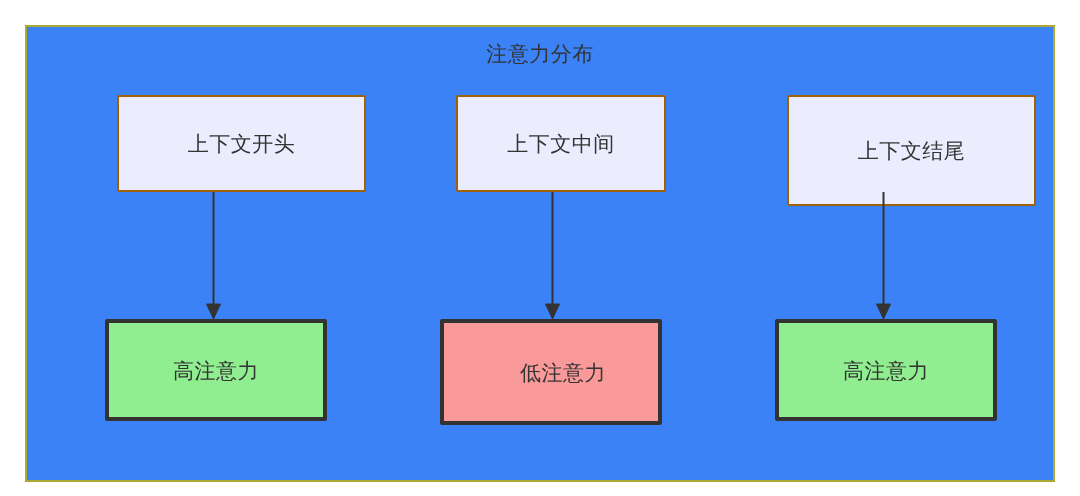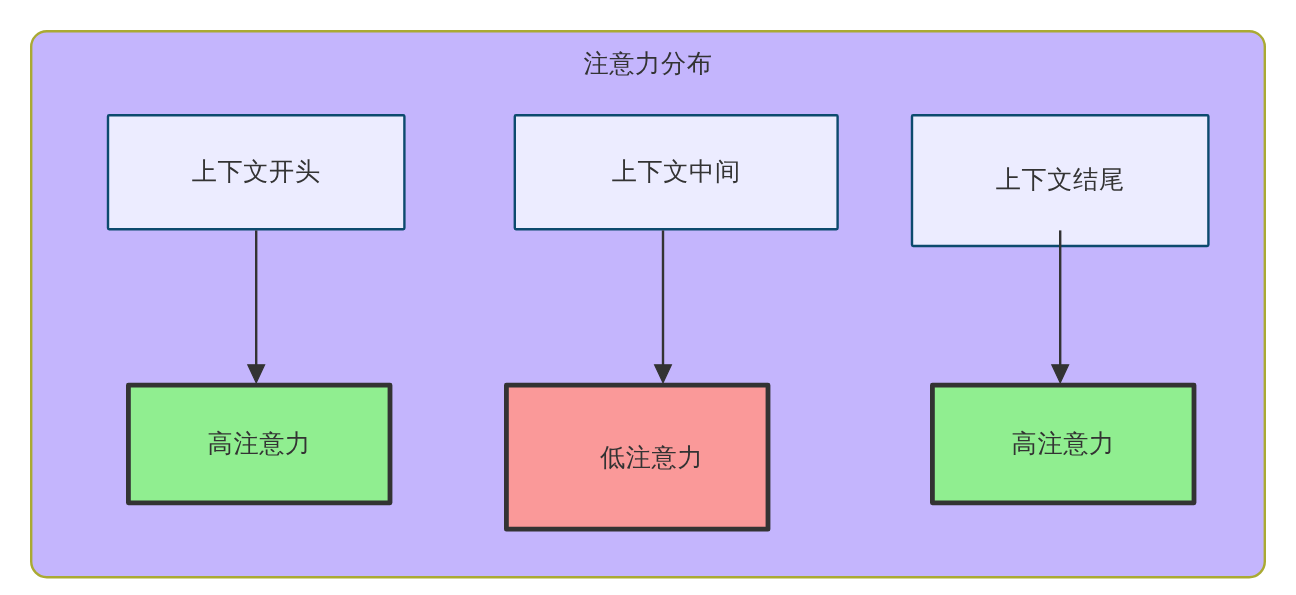--- a/index.html
+++ b/index.html
@@ -23,23 +23,23 @@
   }
 
   
   .subgraph {
     position: absolute;
     left: 25px;
     top: 25px;
     width: 1030px;
     height: 457px;
     box-sizing: border-box;
-    background: #c4b5fd;
+    background: #3b82f6;
     border: 2px solid #aaaa33;
-    border-radius: 14px;
+    border-radius: 0;
   }
 
   .subgraph-title {
     position: absolute;
     left: 0;
     top: 14px;
     width: 100%;
     text-align: center;
     font-size: 21px;
     line-height: 26px;
@@ -58,21 +58,22 @@
     border-radius: 2px;
     color: #333333;
     font-size: 21px;
     line-height: 1;
     letter-spacing: 0.5px;
     white-space: nowrap;
   }
 
   .node.context {
     background: #ececff;
-    border: 2px solid #0c4a6e;
+    border: 2px solid #a16207;
+    margin-left: 28px;
   }
 
   .node.attn {
     border: 4px solid #333333;
   }
 
   .node.attn.high {
     background: #90ee90;
     text-align: center;
   }
@@ -112,30 +113,30 @@
 
     <svg class="edge" style="left:62px; top:165px; width:249px; height:127px;" viewBox="0 0 249 127">
       <line x1="124.5" y1="0" x2="124.5" y2="114"></line>
       <polygon points="124.5,127 117.5,112 131.5,112"></polygon>
     </svg>
 
     <div class="node attn high" style="left:78px; top:292px; width:222px; height:102px;">
       <span>高注意力</span>
     </div>
 
-    <div class="node context" style="left:401px; top:68px; width:271px; height:97px;">
+    <div class="node context" style="left:401px; top:68px; width:210px; height:97px;">
       <span>上下文中间</span>
     </div>
 
     <svg class="edge" style="left:401px; top:165px; width:249px; height:127px;" viewBox="0 0 249 127">
       <line x1="124.5" y1="0" x2="124.5" y2="114"></line>
       <polygon points="124.5,127 117.5,112 131.5,112"></polygon>
     </svg>
 
-    <div class="node attn low" style="left:393px; top:292px; width:222px; height:124px;padding-left:24px;">
+    <div class="node attn low" style="left:413px; top:292px; width:222px; height:106px;padding-left:24px;">
       <span>低注意力</span>
     </div>
 
     <div class="node context" style="left:732px; top:68px; width:249px; height:111px;">
       <span>上下文结尾</span>
     </div>
 
     <svg class="edge" style="left:732px; top:165px; width:249px; height:127px;" viewBox="0 0 249 127">
       <line x1="124.5" y1="0" x2="124.5" y2="114"></line>
       <polygon points="124.5,127 117.5,112 131.5,112"></polygon>

